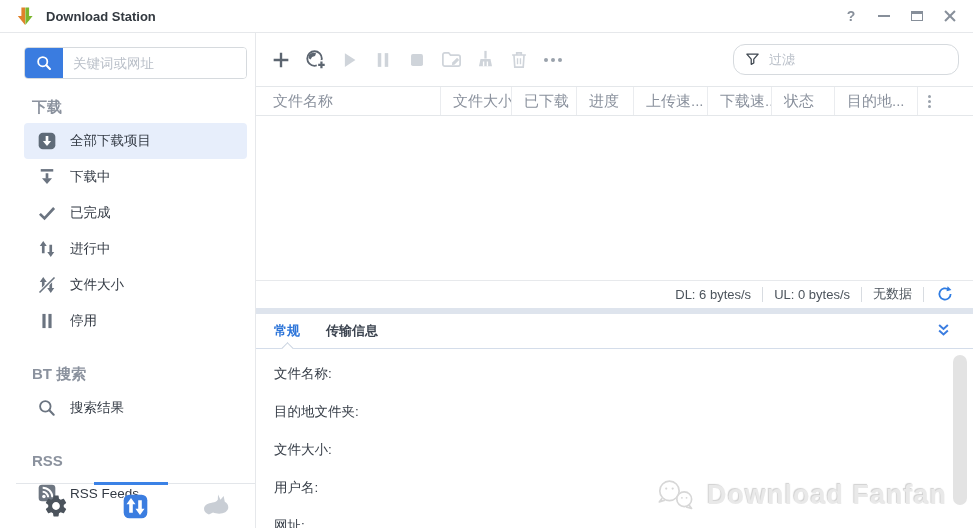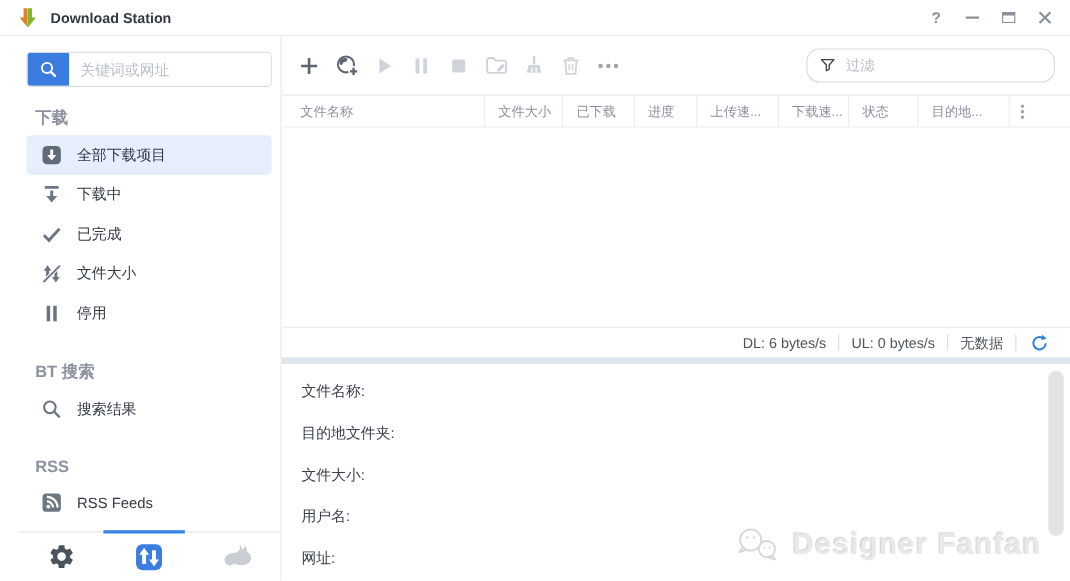--- a/index.html
+++ b/index.html
@@ -53,21 +53,21 @@
     cursor:pointer; }
   .dots-h { display:flex; gap:3px; }
   .dots-h i { width:4px; height:4px; border-radius:50%; background:#9aa2ac; }
   .filter-box { margin-left:auto; width:226px; height:31px; border:1px solid #d6dade;
     border-radius:12px; display:flex; align-items:center; padding:0 10px; gap:8px; }
   .filter-input { flex:1; border:none; outline:none; font-size:13px; color:#333; min-width:0;
     font-family:inherit; }
   .filter-input::placeholder { color:#b9bfc8; }
 
   .table-header { height:30px; flex:0 0 30px; display:flex; align-items:stretch;
-    border-top:1px solid #e4e7ea; border-bottom:1px solid #e4e7ea; font-size:12px; color:#8a919d; }
+    border-top:1px solid #e4e7ea; border-bottom:1px solid #e4e7ea; font-size:15px; color:#8a919d; }
   .th { display:flex; align-items:center; padding:0 12px; border-right:1px solid #eaecef;
     white-space:nowrap; overflow:hidden; }
   .th-name { width:185px; padding-left:17px; }
   .th-size { width:71px; } .th-dl { width:65px; } .th-prog { width:57px; }
   .th-up { width:74px; } .th-dspeed { width:64px; } .th-status { width:63px; }
   .th-dest { width:83px; }
   .th-menu { flex:1; border-right:none; padding:0 0 0 10px; display:flex; align-items:center; cursor:pointer; }
   .dots-v { display:flex; flex-direction:column; gap:2px; }
   .dots-v i { width:3px; height:3px; border-radius:50%; background:#9aa2ac; }
   .table-body { flex:1; background:#fff; }
@@ -164,20 +164,29 @@
 
       <div class="nav-item">
         <span class="nav-icon">
           <svg viewBox="0 0 24 24" width="20" height="20">
             <path d="M3.5,13 L9,18.5 L20.5,6" fill="none" stroke="#6b7480" stroke-width="3.2"></path>
           </svg>
         </span>
         <span>已完成</span>
       </div>
 
+      <div class="nav-item">
+        <span class="nav-icon">
+          <svg viewBox="0 0 24 24" width="20" height="20">
+            <polygon points="7.5,2.5 11.7,8.5 9.1,8.5 9.1,17 5.9,17 5.9,8.5 3.3,8.5" fill="#6b7480"></polygon>
+            <polygon points="16.5,21.5 12.3,15.5 14.9,15.5 14.9,7 18.1,7 18.1,15.5 20.7,15.5" fill="#6b7480"></polygon>
+          </svg>
+        </span>
+        <span>进行中</span>
+      </div>
 
       <div class="nav-item">
         <span class="nav-icon">
           <svg viewBox="0 0 24 24" width="20" height="20">
             <polygon points="7.5,2.5 11.7,8.5 9.1,8.5 9.1,17 5.9,17 5.9,8.5 3.3,8.5" fill="#6b7480"></polygon>
             <polygon points="16.5,21.5 12.3,15.5 14.9,15.5 14.9,7 18.1,7 18.1,15.5 20.7,15.5" fill="#6b7480"></polygon>
             <line x1="3" y1="21" x2="21" y2="3" stroke="#fff" stroke-width="4"></line>
             <line x1="3" y1="21" x2="21" y2="3" stroke="#6b7480" stroke-width="2"></line>
           </svg>
         </span>
@@ -340,20 +349,30 @@
         <span class="refresh-btn">
           <svg viewBox="0 0 24 24" width="18" height="18">
             <path d="M19.5,12 a7.5,7.5 0 1 1 -2.6,-5.7" fill="none" stroke="#2f7ce2" stroke-width="2.4"></path>
             <polygon points="15.5,1.8 20.5,6.6 14,8.2" fill="#2f7ce2"></polygon>
           </svg>
         </span>
       </div>
 
       <div class="splitter"></div>
 
+      <div class="tabbar">
+        <span class="dtab active">常规</span>
+        <span class="dtab">传输信息</span>
+        <span class="tab-caret"></span>
+        <span class="collapse-btn">
+          <svg viewBox="0 0 24 24" width="19" height="19">
+            <path d="M6.5,5 l5.5,5 5.5,-5 M6.5,12 l5.5,5 5.5,-5" fill="none" stroke="#3b7de0" stroke-width="2.5"></path>
+          </svg>
+        </span>
+      </div>
 
       <div class="details">
         <div class="field-label">文件名称:</div>
         <div class="field-label">目的地文件夹:</div>
         <div class="field-label">文件大小:</div>
         <div class="field-label">用户名:</div>
         <div class="field-label">网址:</div>
 
         <span class="scroll-thumb"></span>
 
@@ -361,19 +380,19 @@
           <svg viewBox="0 0 52 40" width="48" height="37">
             <circle cx="20" cy="15" r="10.5" fill="none" stroke="#d7d7d7" stroke-width="1.8"></circle>
             <path d="M12,23 l-3,4 6,-2" fill="none" stroke="#d7d7d7" stroke-width="1.8" stroke-linejoin="round"></path>
             <circle cx="36" cy="24" r="8" fill="#fff" stroke="#d7d7d7" stroke-width="1.8"></circle>
             <path d="M41,30 l3,4 -6,-1.5" fill="none" stroke="#d7d7d7" stroke-width="1.8" stroke-linejoin="round"></path>
             <circle cx="16.5" cy="12.5" r="1.2" fill="#d7d7d7"></circle>
             <circle cx="23.5" cy="12.5" r="1.2" fill="#d7d7d7"></circle>
             <circle cx="33.5" cy="22.5" r="1" fill="#d7d7d7"></circle>
             <circle cx="38.5" cy="22.5" r="1" fill="#d7d7d7"></circle>
           </svg>
-          <span class="wm-text">Designer Fanfan</span>
+          <span class="wm-text">Download Fanfan</span>
         </div>
       </div>
 
     </div>
   </div>
 </div>
 
 </body></html>

